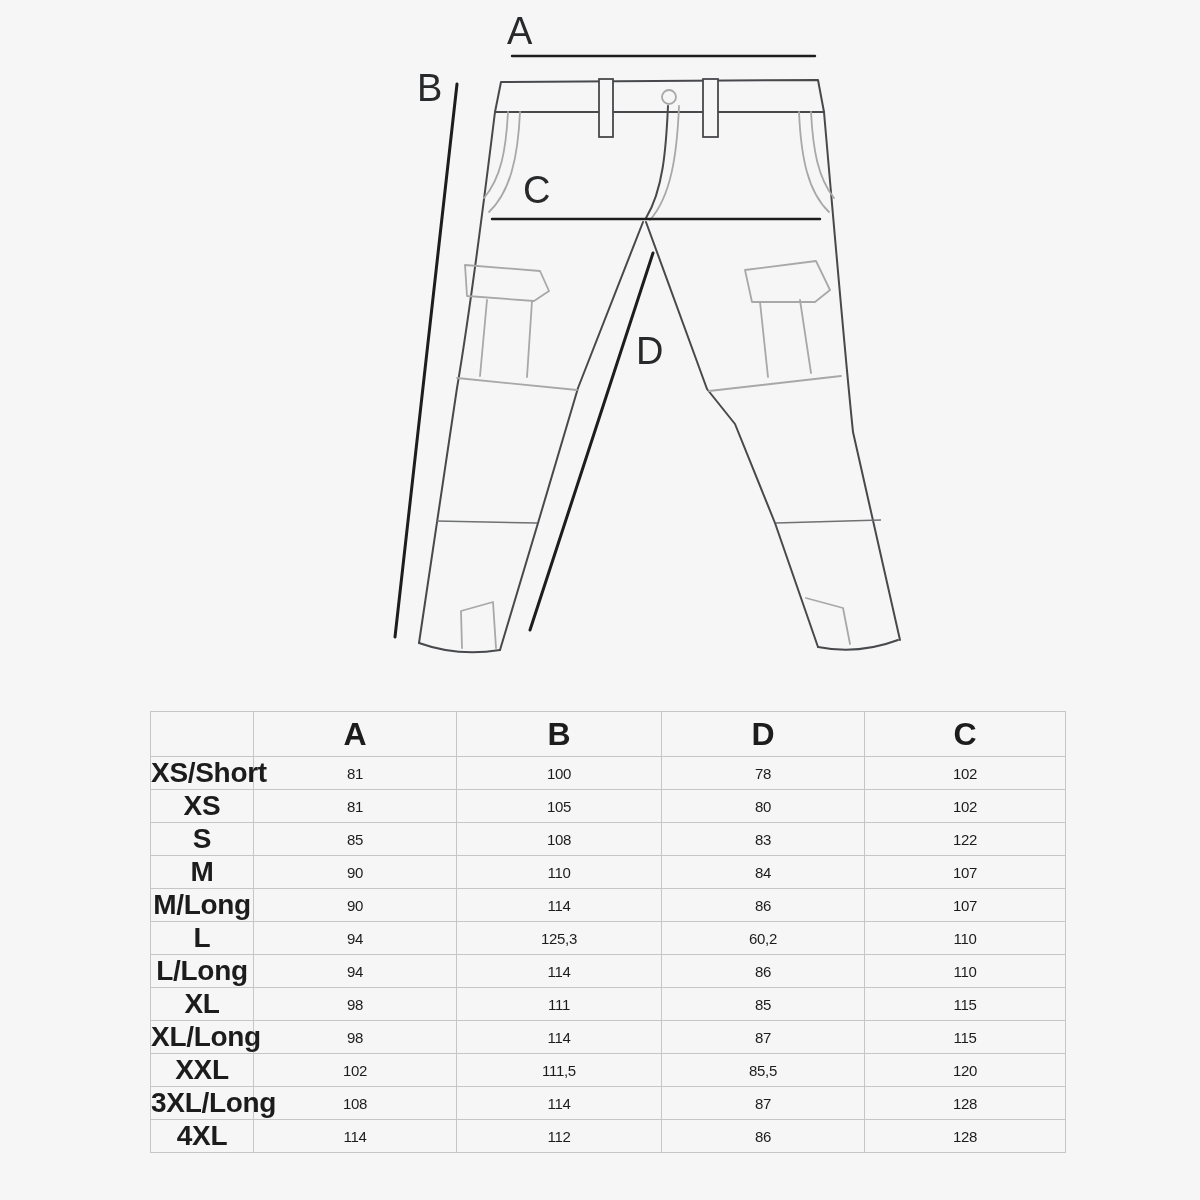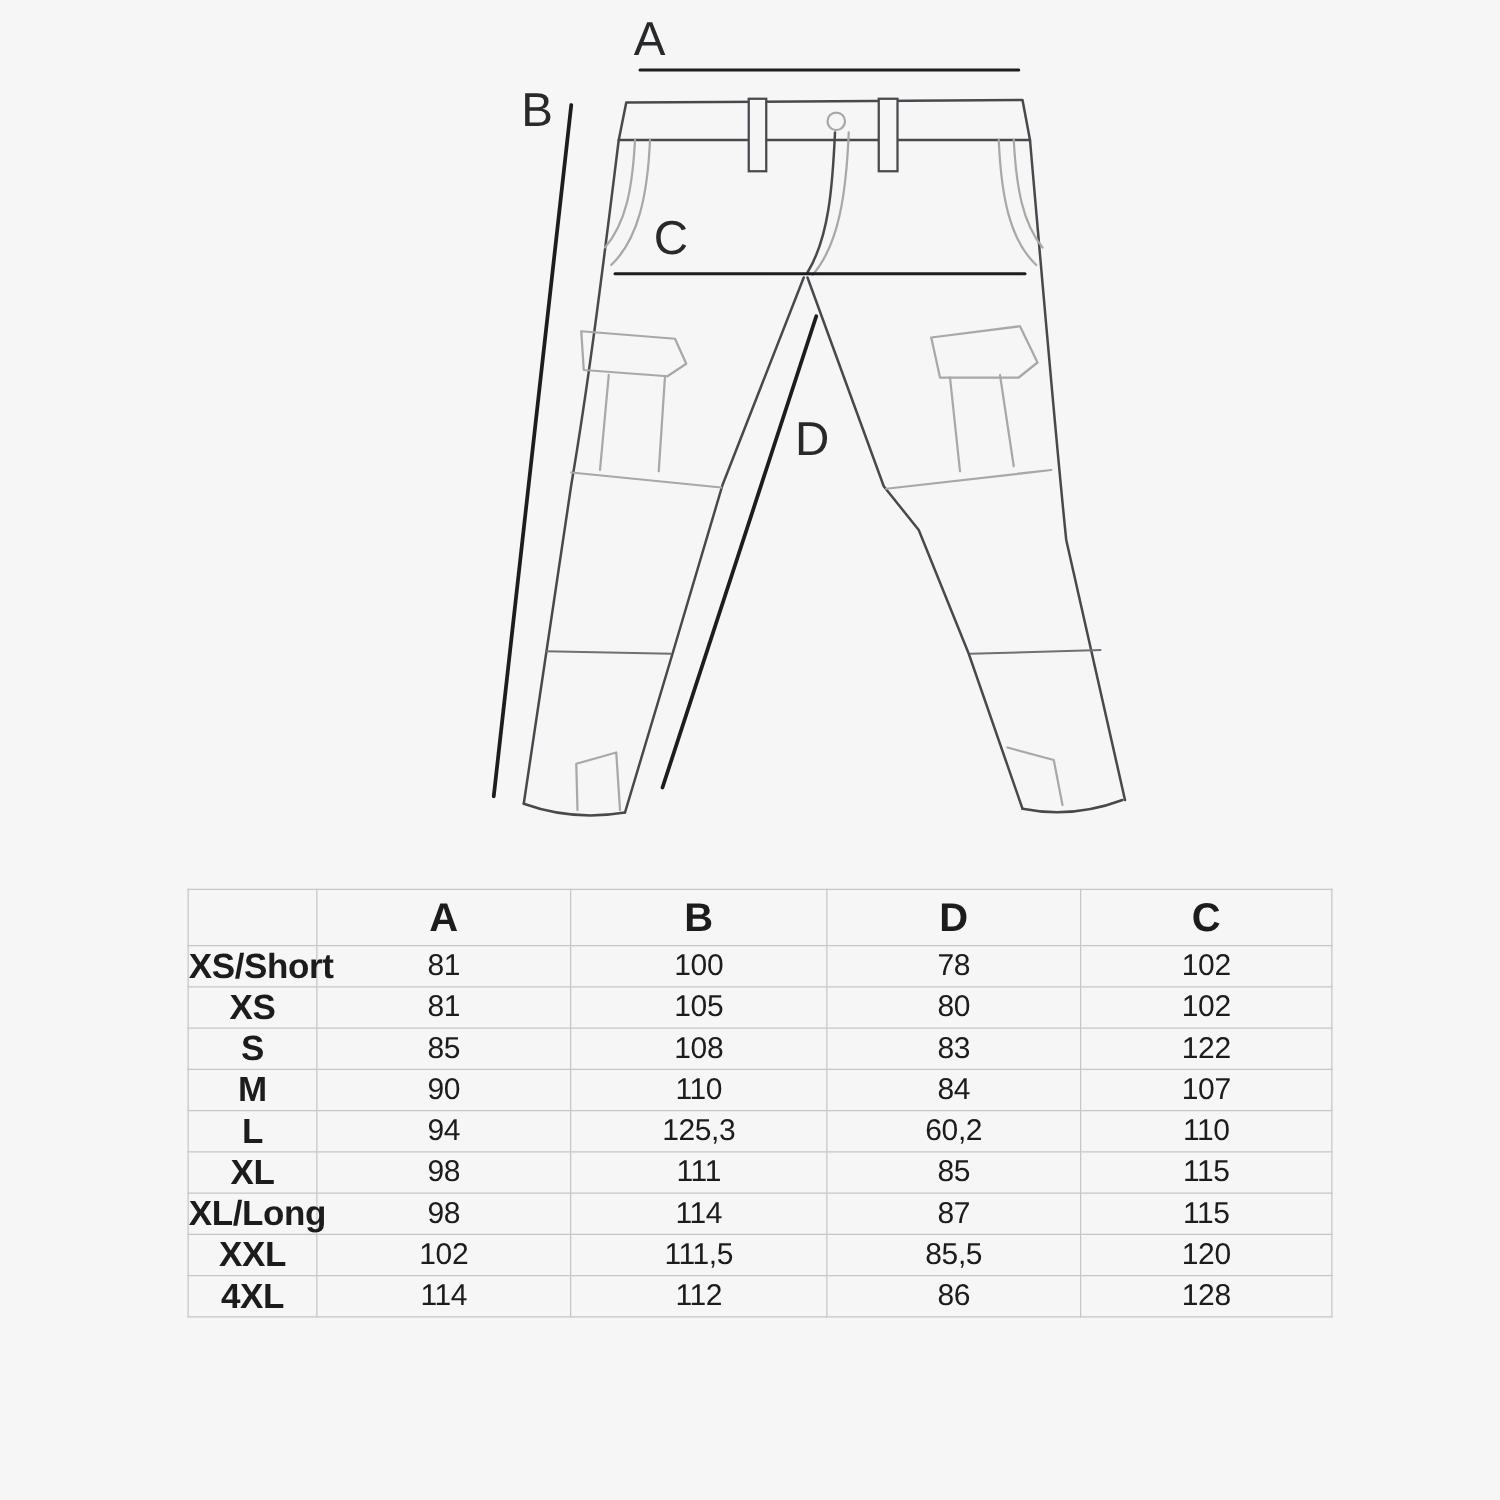--- a/index.html
+++ b/index.html
@@ -50,21 +50,21 @@
     line-height: 1.3;
     white-space: pre-line;
   }
   .letter-header {
     height: 44px;
     font-size: 32px;
     font-weight: bold;
   }
   .num-cell {
     height: 27px;
-    font-size: 24px;
+    font-size: 15px;
     font-weight: normal;
     letter-spacing: -0.3px;
   }
   .size-cell {
     height: 27px;
     font-size: 28px;
     font-weight: bold;
     text-align: left;
     padding-left: 7px;
     letter-spacing: -0.3px;
@@ -184,27 +184,41 @@
           <td class="num-cell">122</td>
         </tr>
         <tr>
           <th class="size-cell">M</th>
           <td class="num-cell">90</td>
           <td class="num-cell">110</td>
           <td class="num-cell">84</td>
           <td class="num-cell">107</td>
         </tr>
         <tr>
+          <th class="size-cell">M/Long</th>
+          <td class="num-cell">90</td>
+          <td class="num-cell">114</td>
+          <td class="num-cell">86</td>
+          <td class="num-cell">107</td>
+        </tr>
+        <tr>
           <th class="size-cell">L</th>
           <td class="num-cell">94</td>
           <td class="num-cell">125,3</td>
           <td class="num-cell">60,2</td>
           <td class="num-cell">110</td>
         </tr>
         <tr>
+          <th class="size-cell">L/Long</th>
+          <td class="num-cell">94</td>
+          <td class="num-cell">114</td>
+          <td class="num-cell">86</td>
+          <td class="num-cell">110</td>
+        </tr>
+        <tr>
           <th class="size-cell">XL</th>
           <td class="num-cell">98</td>
           <td class="num-cell">111</td>
           <td class="num-cell">85</td>
           <td class="num-cell">115</td>
         </tr>
         <tr>
           <th class="size-cell">XL/Long</th>
           <td class="num-cell">98</td>
           <td class="num-cell">114</td>
@@ -212,20 +226,27 @@
           <td class="num-cell">115</td>
         </tr>
         <tr>
           <th class="size-cell">XXL</th>
           <td class="num-cell">102</td>
           <td class="num-cell">111,5</td>
           <td class="num-cell">85,5</td>
           <td class="num-cell">120</td>
         </tr>
         <tr>
+          <th class="size-cell">3XL/Long</th>
+          <td class="num-cell">108</td>
+          <td class="num-cell">114</td>
+          <td class="num-cell">87</td>
+          <td class="num-cell">128</td>
+        </tr>
+        <tr>
           <th class="size-cell">4XL</th>
           <td class="num-cell">114</td>
           <td class="num-cell">112</td>
           <td class="num-cell">86</td>
           <td class="num-cell">128</td>
         </tr>
       </tbody>
   </table>
 
 </div>

